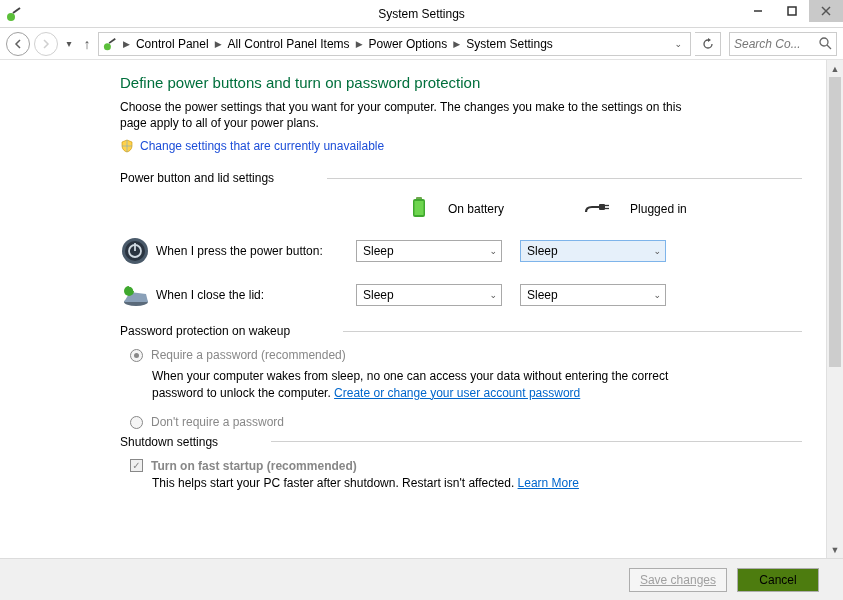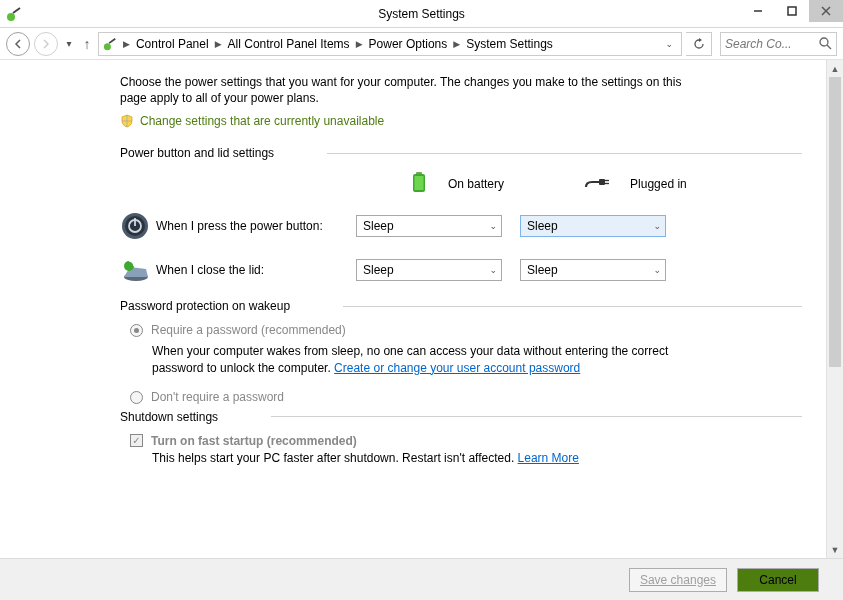--- a/index.html
+++ b/index.html
@@ -13,32 +13,32 @@
   .navbar { height: 32px; display:flex; align-items:center; padding: 0 6px; gap:4px; border-bottom:1px solid #e3e3e3;}
   .navcircle { width:24px; height:24px; border:1px solid #a0a0a0; border-radius:50%; display:flex; align-items:center; justify-content:center; color:#606060;}
   .navcircle.disabled { border-color:#d0d0d0; color:#cfcfcf;}
   .navarrowsmall { width:14px; text-align:center; color:#555; font-size:10px;}
   .breadcrumb { flex:1; height:24px; border:1px solid #ccc; display:flex; align-items:center; padding:0 2px; background:#fff; overflow:hidden;}
   .breadcrumb .crumbicon { width:18px; height:18px; display:flex; align-items:center; justify-content:center; margin-right:2px;}
   .breadcrumb .crumb { padding:0 4px; font-size:12px; color:#000; white-space:nowrap;}
   .breadcrumb .sep { font-size:9px; color:#555; padding:0 2px;}
   .breadcrumb .dd { margin-left:auto; font-size:9px; color:#555; padding:0 6px;}
   .refreshbox { width:26px; height:24px; border:1px solid #ccc; border-left:none; display:flex; align-items:center; justify-content:center; color:#555;}
-  .searchbox { width:117px; height:24px; border:1px solid #ccc; margin-left:4px; display:flex; align-items:center; padding:0 4px; color:#888; position:relative;}
+  .searchbox { width:108px; height:24px; border:1px solid #ccc; margin-left:4px; display:flex; align-items:center; padding:0 4px; color:#888; position:relative;}
   .searchbox input { border:none; outline:none; width:80px; font-size:12px; color:#000; }
   .searchbox input::placeholder { color:#777; font-style:italic;}
   .searchbox .mag { position:absolute; right:4px; top:4px; color:#666;}
   .content-wrap { display:flex; height: calc(600px - 28px - 32px - 42px); }
   .content { flex:1; padding: 14px 24px 14px 120px; overflow:hidden; }
   .scrollbar { width:17px; background:#f0f0f0; position:relative; border-left:1px solid #e0e0e0;}
   .scrollbar .arrow { height:17px; display:flex; align-items:center; justify-content:center; font-size:9px; color:#606060;}
   .scrollbar .thumb { position:absolute; top:17px; left:2px; right:2px; height:290px; background:#cdcdcd;}
   h1.page { color:#006f3c; font-size:15px; font-weight:400; margin-bottom:8px;}
   .intro { font-size:12px; color:#000; max-width:580px; margin-bottom:8px; line-height:1.35;}
-  .changelink { color:#4d7c0f; display:flex; align-items:center; gap:6px; margin-bottom:18px; font-size:12px;}
+  .changelink { color:#1d4ed8; display:flex; align-items:center; gap:6px; margin-bottom:18px; font-size:12px;}
   .shield { width:14px; height:14px; display:inline-block;}
   .section-head { display:flex; align-items:center; margin-bottom:10px; margin-top:6px;gap:47px;}
   .section-head .label { font-size:12px; color:#000; padding-right:6px; white-space:nowrap;}
   .section-head .line { flex:1; height:1px; background:#d0d0d0;}
   .colheads { display:flex; align-items:center; margin-left:290px; gap:80px; margin-bottom:14px;}
   .colhead { display:flex; align-items:center; gap:20px; font-size:12px;}
   .settingrow { display:flex; align-items:center; margin-bottom:14px;}
   .settingrow .icon { width:30px; height:30px; display:flex; align-items:center; justify-content:center; margin-right:6px;}
   .settingrow .label { width:200px; font-size:12px;}
   .selectbox { width:146px; height:22px; border:1px solid #a9a9a9; background:#fff; display:flex; align-items:center; padding:0 6px; font-size:12px; position:relative; margin-right:18px;}
@@ -131,20 +131,21 @@
       <svg width="13" height="13" viewBox="0 0 13 13">
           <circle cx="5" cy="5" r="4" fill="none" stroke="#666" stroke-width="1.3"></circle>
           <line x1="8" y1="8" x2="12" y2="12" stroke="#666" stroke-width="1.3"></line>
         </svg>
     </span>
   </div>
 </div>
 
 <div class="content-wrap">
   <div class="content">
+    <h1 class="page">Define power buttons and turn on password protection</h1>
     <p class="intro">Choose the power settings that you want for your computer. The changes you make to the settings on this page apply to all of your power plans.</p>
     <div class="changelink">
       <span class="shield">
         <svg width="14" height="14" viewBox="0 0 14 14">
             <path d="M7 1 L12 3 V7 C12 10 9.5 12.5 7 13 C4.5 12.5 2 10 2 7 V3 Z" fill="#ffd24d" stroke="#c79100" stroke-width="0.6"></path>
             <path d="M7 1 L7 13" stroke="#5aa0e6" stroke-width="0.5"></path>
             <path d="M2 7 L12 7" stroke="#5aa0e6" stroke-width="0.5"></path>
           </svg>
       </span>
       <span>Change settings that are currently unavailable</span>

